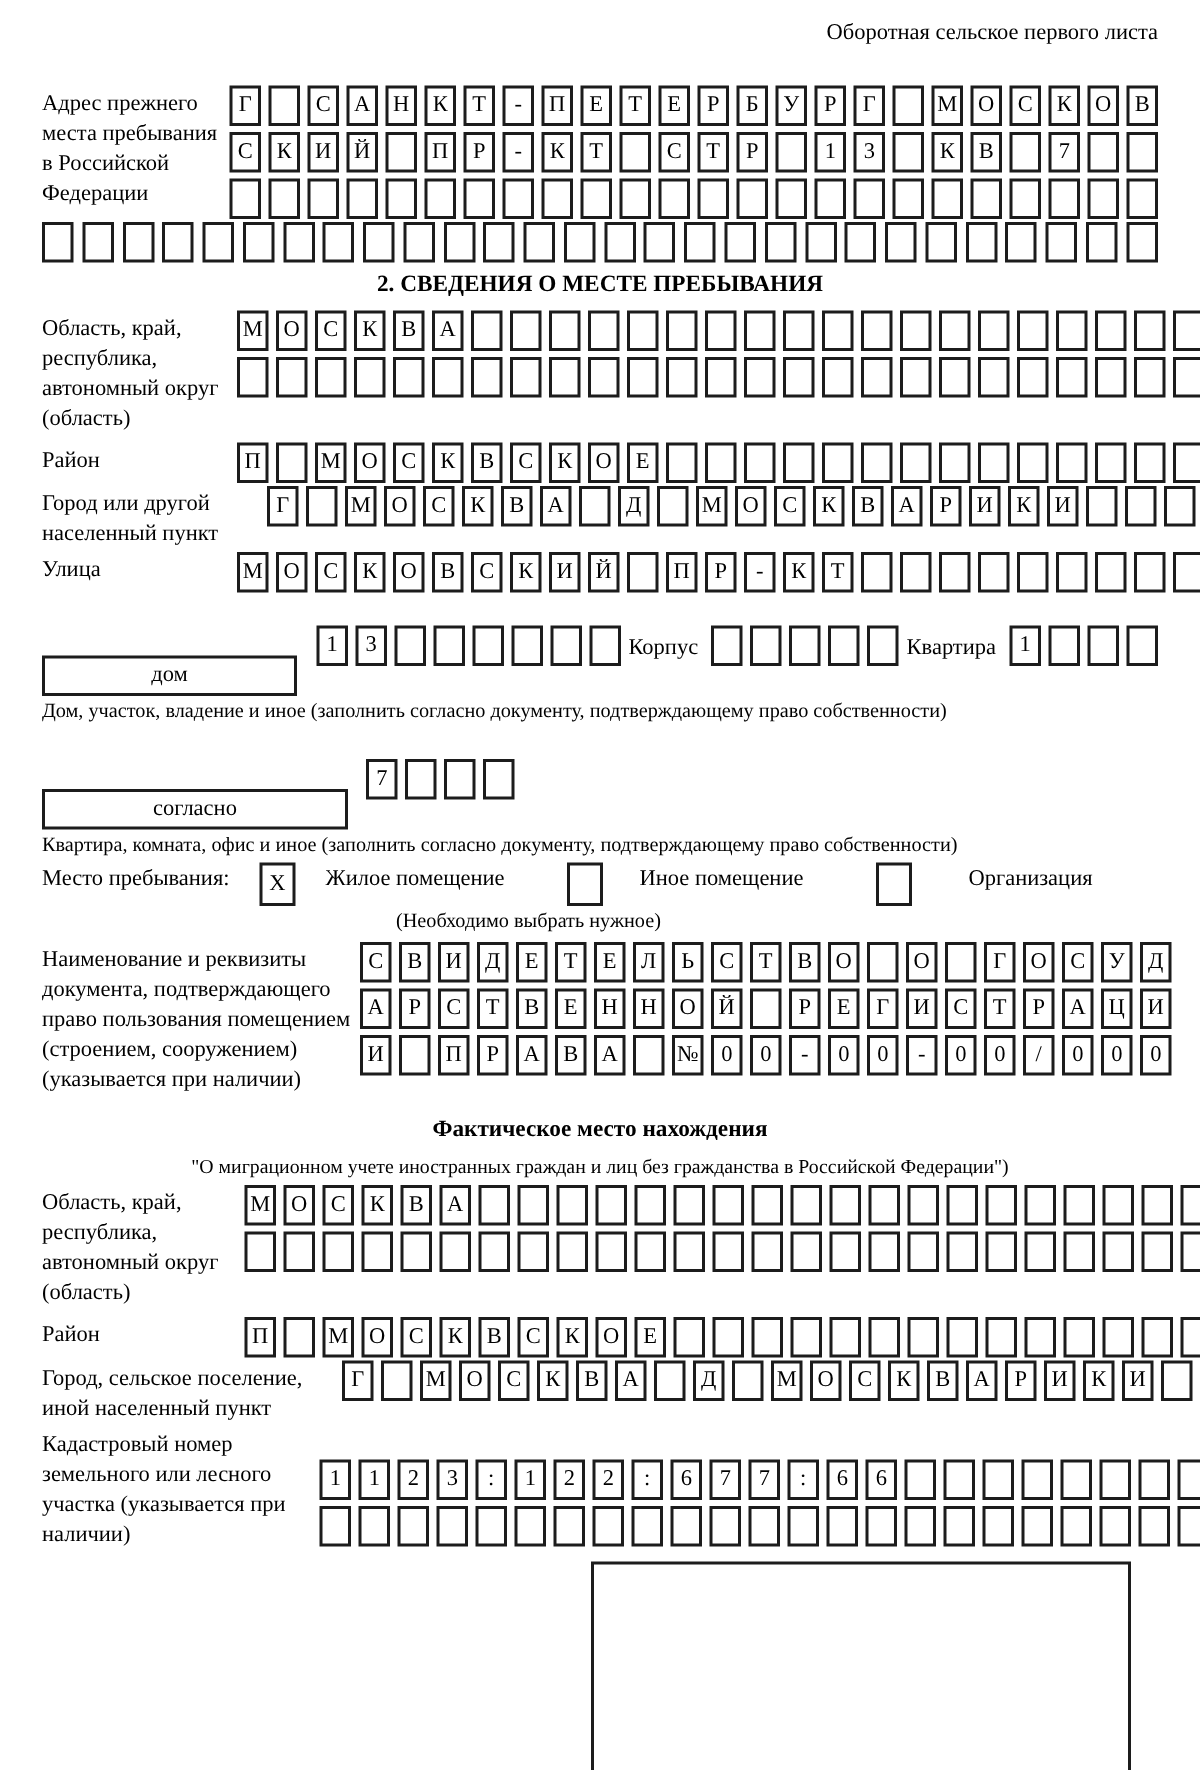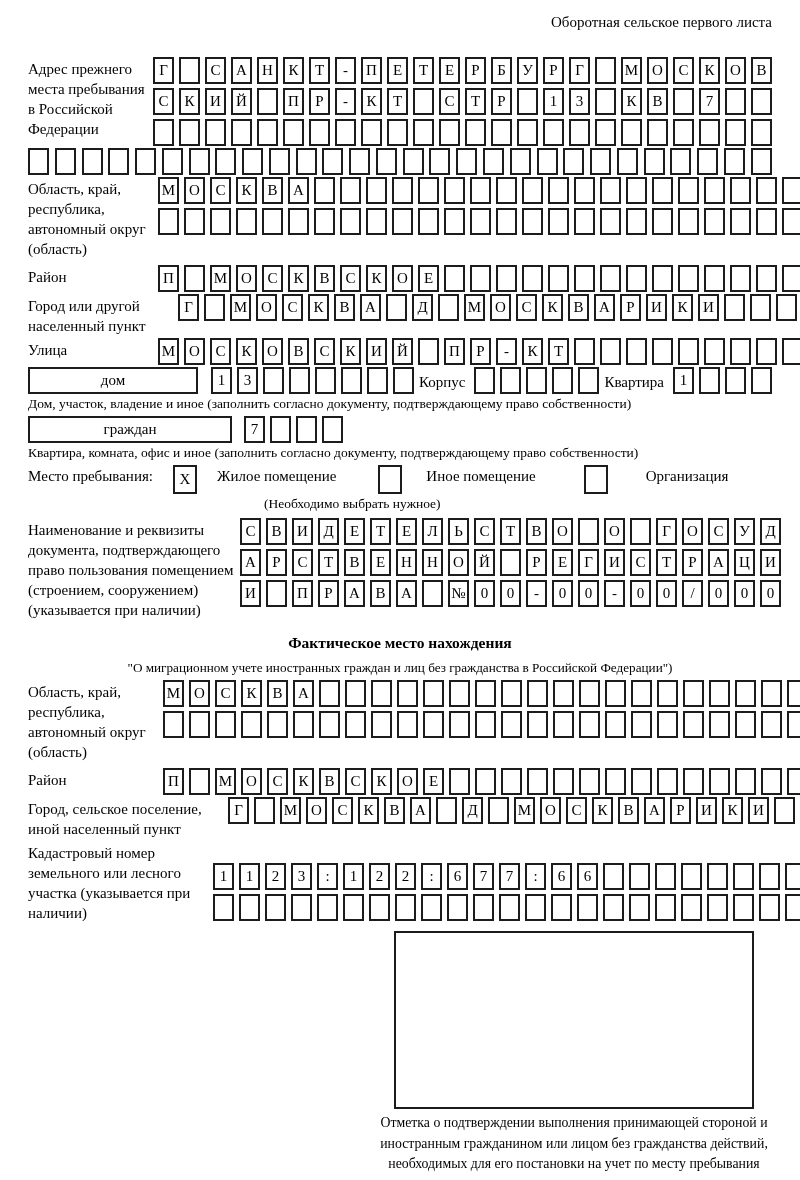--- a/index.html
+++ b/index.html
@@ -11,21 +11,21 @@
   .boxes{display:flex;gap:5px;margin-left:auto;flex:none;}
   .boxes.leftjoin{margin-left:10px;}
   .cbox{width:17px;height:23px;border:2px solid #1c1c1c;display:flex;align-items:center;justify-content:center;
         font-size:15px;flex:none;background:#fff;}
   .rowstack{display:flex;flex-direction:column;gap:4px;flex:1;}
   .rowstack .boxes{margin-left:auto;}
   .caption{font-size:13.2px;text-align:center;margin:2px 0 4px 0;}
   .caption-left{font-size:13.5px;text-align:left;margin:2px 0 4px 0;}
   .sec-title{font-size:15.5px;font-weight:bold;text-align:center;margin:6px 0 8px 0;}
   .wbox{border:2px solid #1c1c1c;height:23px;display:flex;align-items:center;justify-content:center;
-        font-size:15px;flex:none;background:#fff;}
+        font-size:15px;flex:none;background:#fff;margin-top:40px;}
   .inline-lbl{font-size:15px;padding-top:3px;flex:none;}
   .checkbox{width:20px;height:25px;border:2px solid #1c1c1c;display:flex;align-items:center;justify-content:center;
             font-size:15px;flex:none;background:#fff;}
   .mesto-row{display:flex;align-items:flex-start;gap:12px;margin-top:4px;}
   .stamp-box{width:356px;height:174px;border:2px solid #1c1c1c;margin:8px 18px 0 auto;background:#fff;}
   .stamp-caption{width:420px;margin:4px -12px 0 auto;font-size:13.8px;text-align:center;line-height:1.5;}
   .group-gap{margin-top:6px;}
 </style>
 </head>
 <body>
@@ -143,20 +143,21 @@
         <span class="cbox"></span>
         <span class="cbox"></span>
         <span class="cbox"></span>
         <span class="cbox"></span>
         <span class="cbox"></span>
         <span class="cbox"></span>
         <span class="cbox"></span>
       </div>
   </div>
 
+  <div class="sec-title">2. СВЕДЕНИЯ О МЕСТЕ ПРЕБЫВАНИЯ</div>
 
   <div class="frow">
     <div class="flabel" style="width:130px;">Область, край, республика, автономный округ (область)</div>
     <div class="rowstack">
       <div class="boxes">
           <span class="cbox">М</span>
           <span class="cbox">О</span>
           <span class="cbox">С</span>
           <span class="cbox">К</span>
           <span class="cbox">В</span>
@@ -327,21 +328,21 @@
     <div class="boxes leftjoin" style="margin-left:4px;">
         <span class="cbox">1</span>
         <span class="cbox"></span>
         <span class="cbox"></span>
         <span class="cbox"></span>
       </div>
   </div>
   <div class="caption-left">Дом, участок, владение и иное (заполнить согласно документу, подтверждающему право собственности)</div>
 
   <div class="frow" style="align-items:center;">
-    <div class="wbox" style="width:200px;">граждан</div>
+    <div class="wbox" style="width:200px;">согласно</div>
     <div class="boxes leftjoin" style="margin-left:12px;margin-right:auto;">
         <span class="cbox">7</span>
         <span class="cbox"></span>
         <span class="cbox"></span>
         <span class="cbox"></span>
       </div>
   </div>
   <div class="caption-left">Квартира, комната, офис и иное (заполнить согласно документу, подтверждающему право собственности)</div>
 
   <div class="mesto-row">

